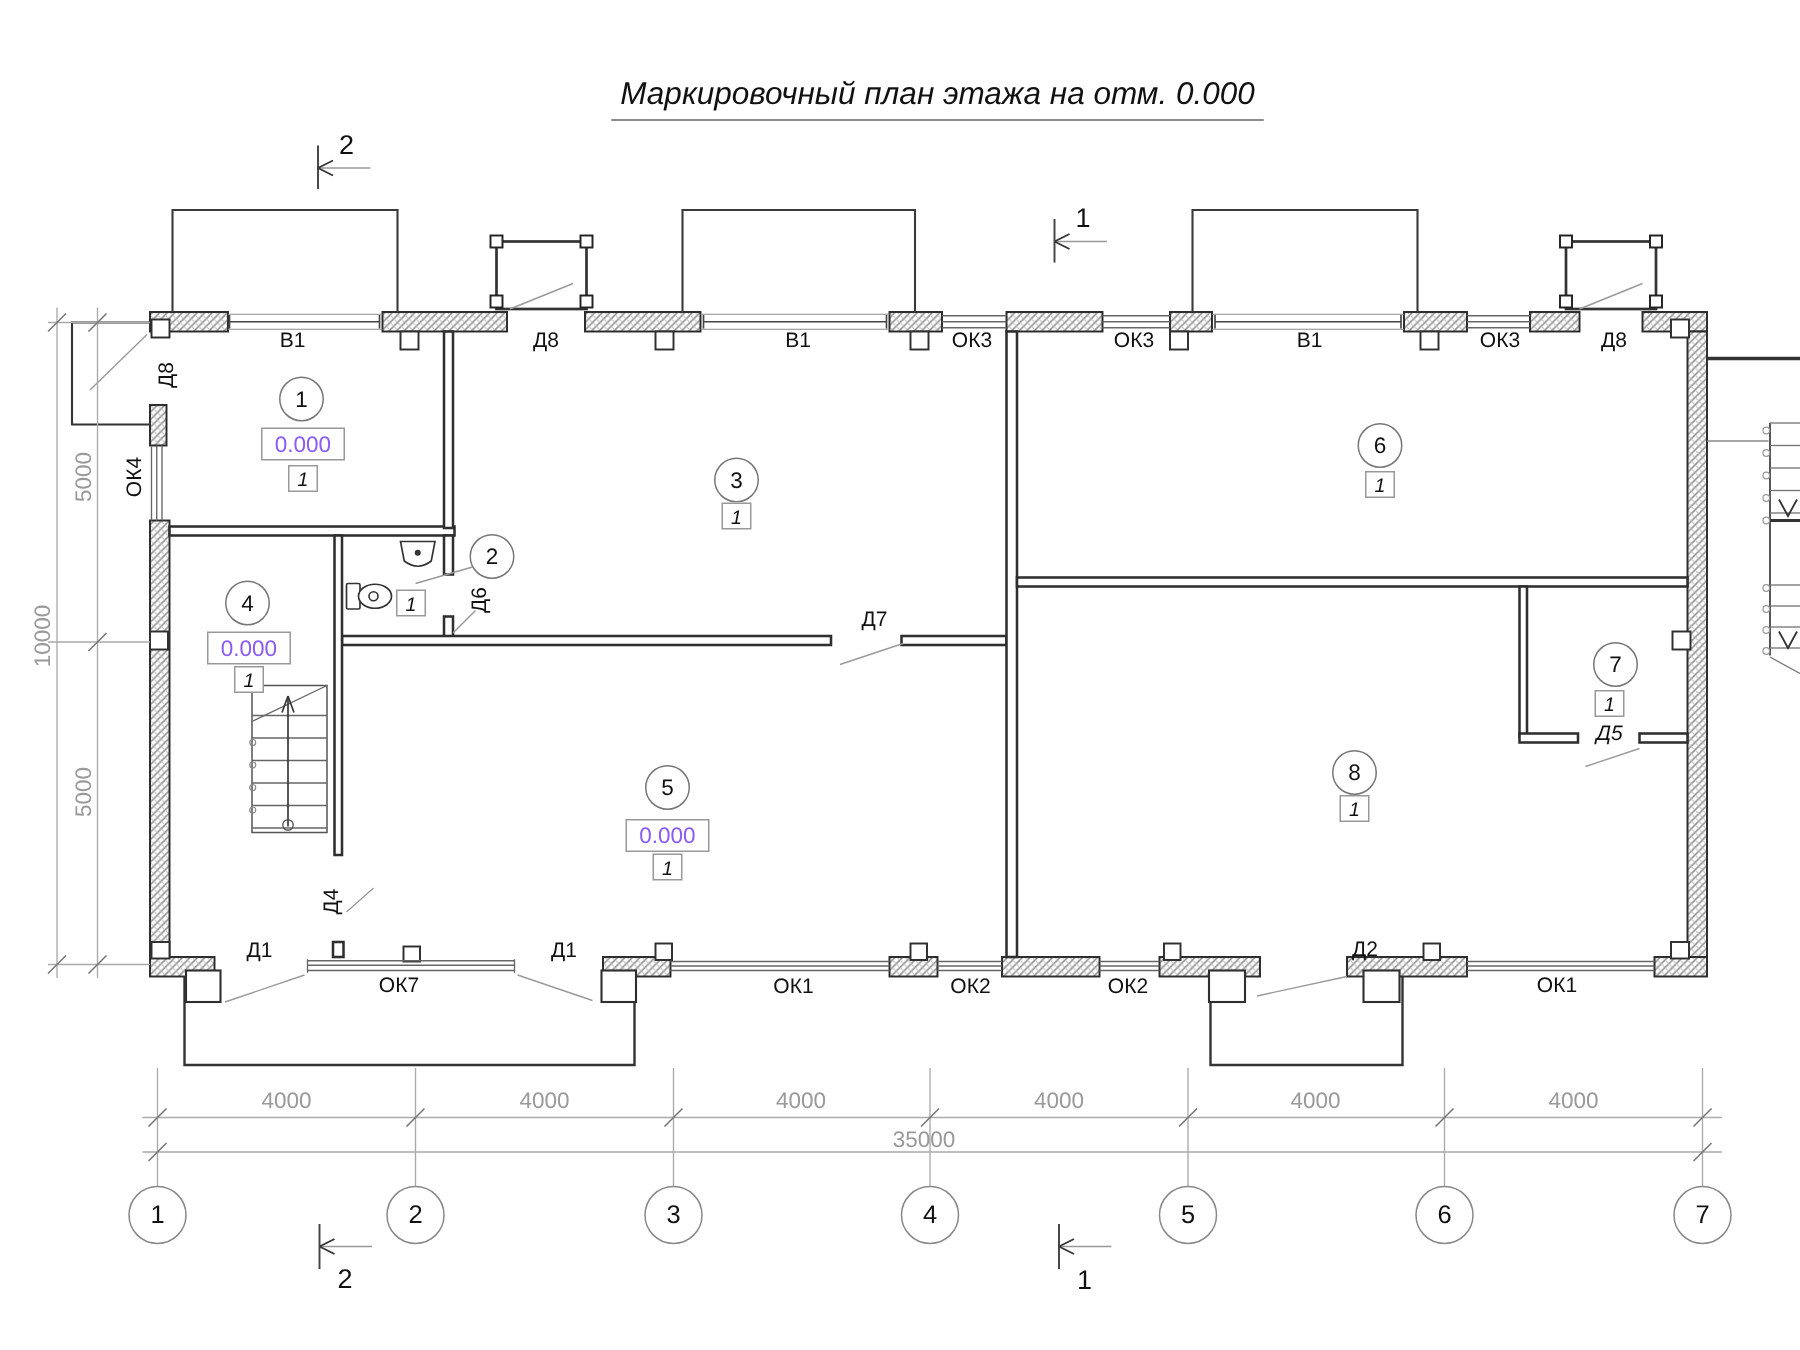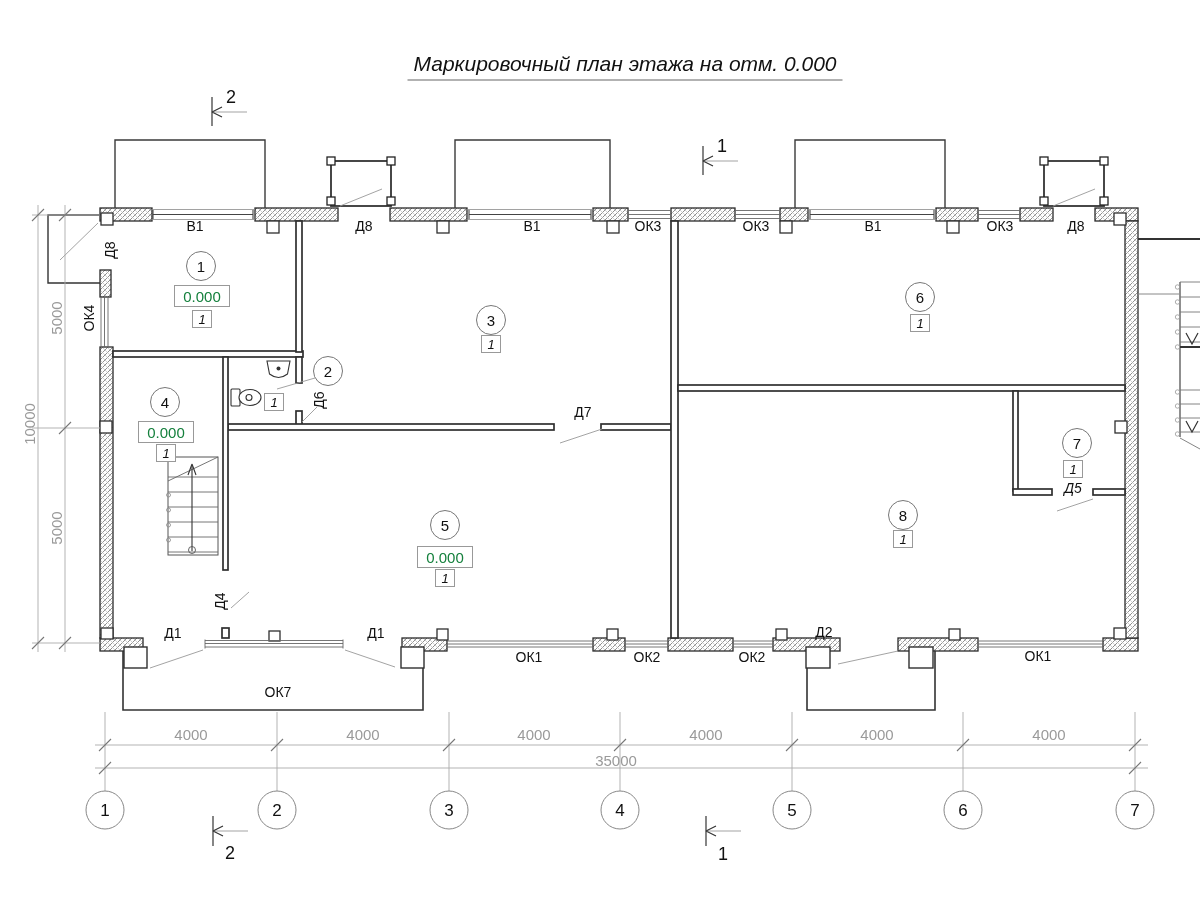--- a/index.html
+++ b/index.html
@@ -17,21 +17,21 @@
   .dimtxt.rot{transform:translate(-50%,-50%) rotate(-90deg);}
   .sectxt{position:absolute;transform:translate(-50%,-50%);font:18px "Liberation Sans",sans-serif;color:#111;}
   .rcirc{position:absolute;width:28px;height:28px;border:1px solid #777;border-radius:50%;
          background:#fff;display:flex;align-items:center;justify-content:center;
          font:15px "Liberation Sans",sans-serif;color:#111;transform:translate(-50%,-50%);}
   .acirc{position:absolute;width:37px;height:37px;border:1px solid #888;border-radius:50%;
          background:#fff;display:flex;align-items:center;justify-content:center;
          font:17px "Liberation Sans",sans-serif;color:#111;transform:translate(-50%,-50%);}
   .ebox{position:absolute;width:54px;height:20px;border:1px solid #999;background:#fff;
         display:flex;align-items:center;justify-content:center;
-        font:15px "Liberation Sans",sans-serif;color:#15803d;transform:translate(-50%,-50%);}
+        font:15px "Liberation Sans",sans-serif;color:#8b5cf6;transform:translate(-50%,-50%);}
   .fbox{position:absolute;width:18px;height:16px;border:1px solid #999;background:#fff;
         display:flex;align-items:center;justify-content:center;
         font:italic 13px "Liberation Sans",sans-serif;color:#111;transform:translate(-50%,-50%);}
 </style>
 </head>
 <body>
 
 <div class="canvas">
 
   <svg class="geom" width="1200" height="900" viewBox="0 0 1200 900">
@@ -346,26 +346,26 @@
   <div class="lbl" style="left:195px;top:226px;">В1</div>
   <div class="lbl" style="left:364px;top:226px;">Д8</div>
   <div class="lbl" style="left:532px;top:226px;">В1</div>
   <div class="lbl" style="left:648px;top:226px;">ОК3</div>
   <div class="lbl" style="left:756px;top:226px;">ОК3</div>
   <div class="lbl" style="left:873px;top:226px;">В1</div>
   <div class="lbl" style="left:1000px;top:226px;">ОК3</div>
   <div class="lbl" style="left:1076px;top:226px;">Д8</div>
 
   <div class="lbl" style="left:173px;top:633px;">Д1</div>
-  <div class="lbl" style="left:278px;top:656px;margin-top:36px;">ОК7</div>
+  <div class="lbl" style="left:266px;top:656px;">ОК7</div>
   <div class="lbl" style="left:376px;top:633px;">Д1</div>
   <div class="lbl" style="left:529px;top:657px;">ОК1</div>
   <div class="lbl" style="left:647px;top:657px;">ОК2</div>
   <div class="lbl" style="left:752px;top:657px;">ОК2</div>
-  <div class="lbl" style="left:824px;top:632px;">Д2</div>
+  <div class="lbl" style="left:910px;top:632px;">Д2</div>
   <div class="lbl" style="left:1038px;top:656px;">ОК1</div>
 
   <div class="lbl rot" style="left:110px;top:250px;">Д8</div>
   <div class="lbl rot" style="left:89px;top:318px;">ОК4</div>
   <div class="lbl rot" style="left:319px;top:400px;">Д6</div>
   <div class="lbl rot" style="left:220px;top:601px;">Д4</div>
   <div class="lbl" style="left:583px;top:412px;">Д7</div>
   <div class="lbl" style="left:1073px;top:488px;font-style:italic;">Д5</div>
 
   <div class="rcirc" style="left:201px;top:266px;">1</div>

